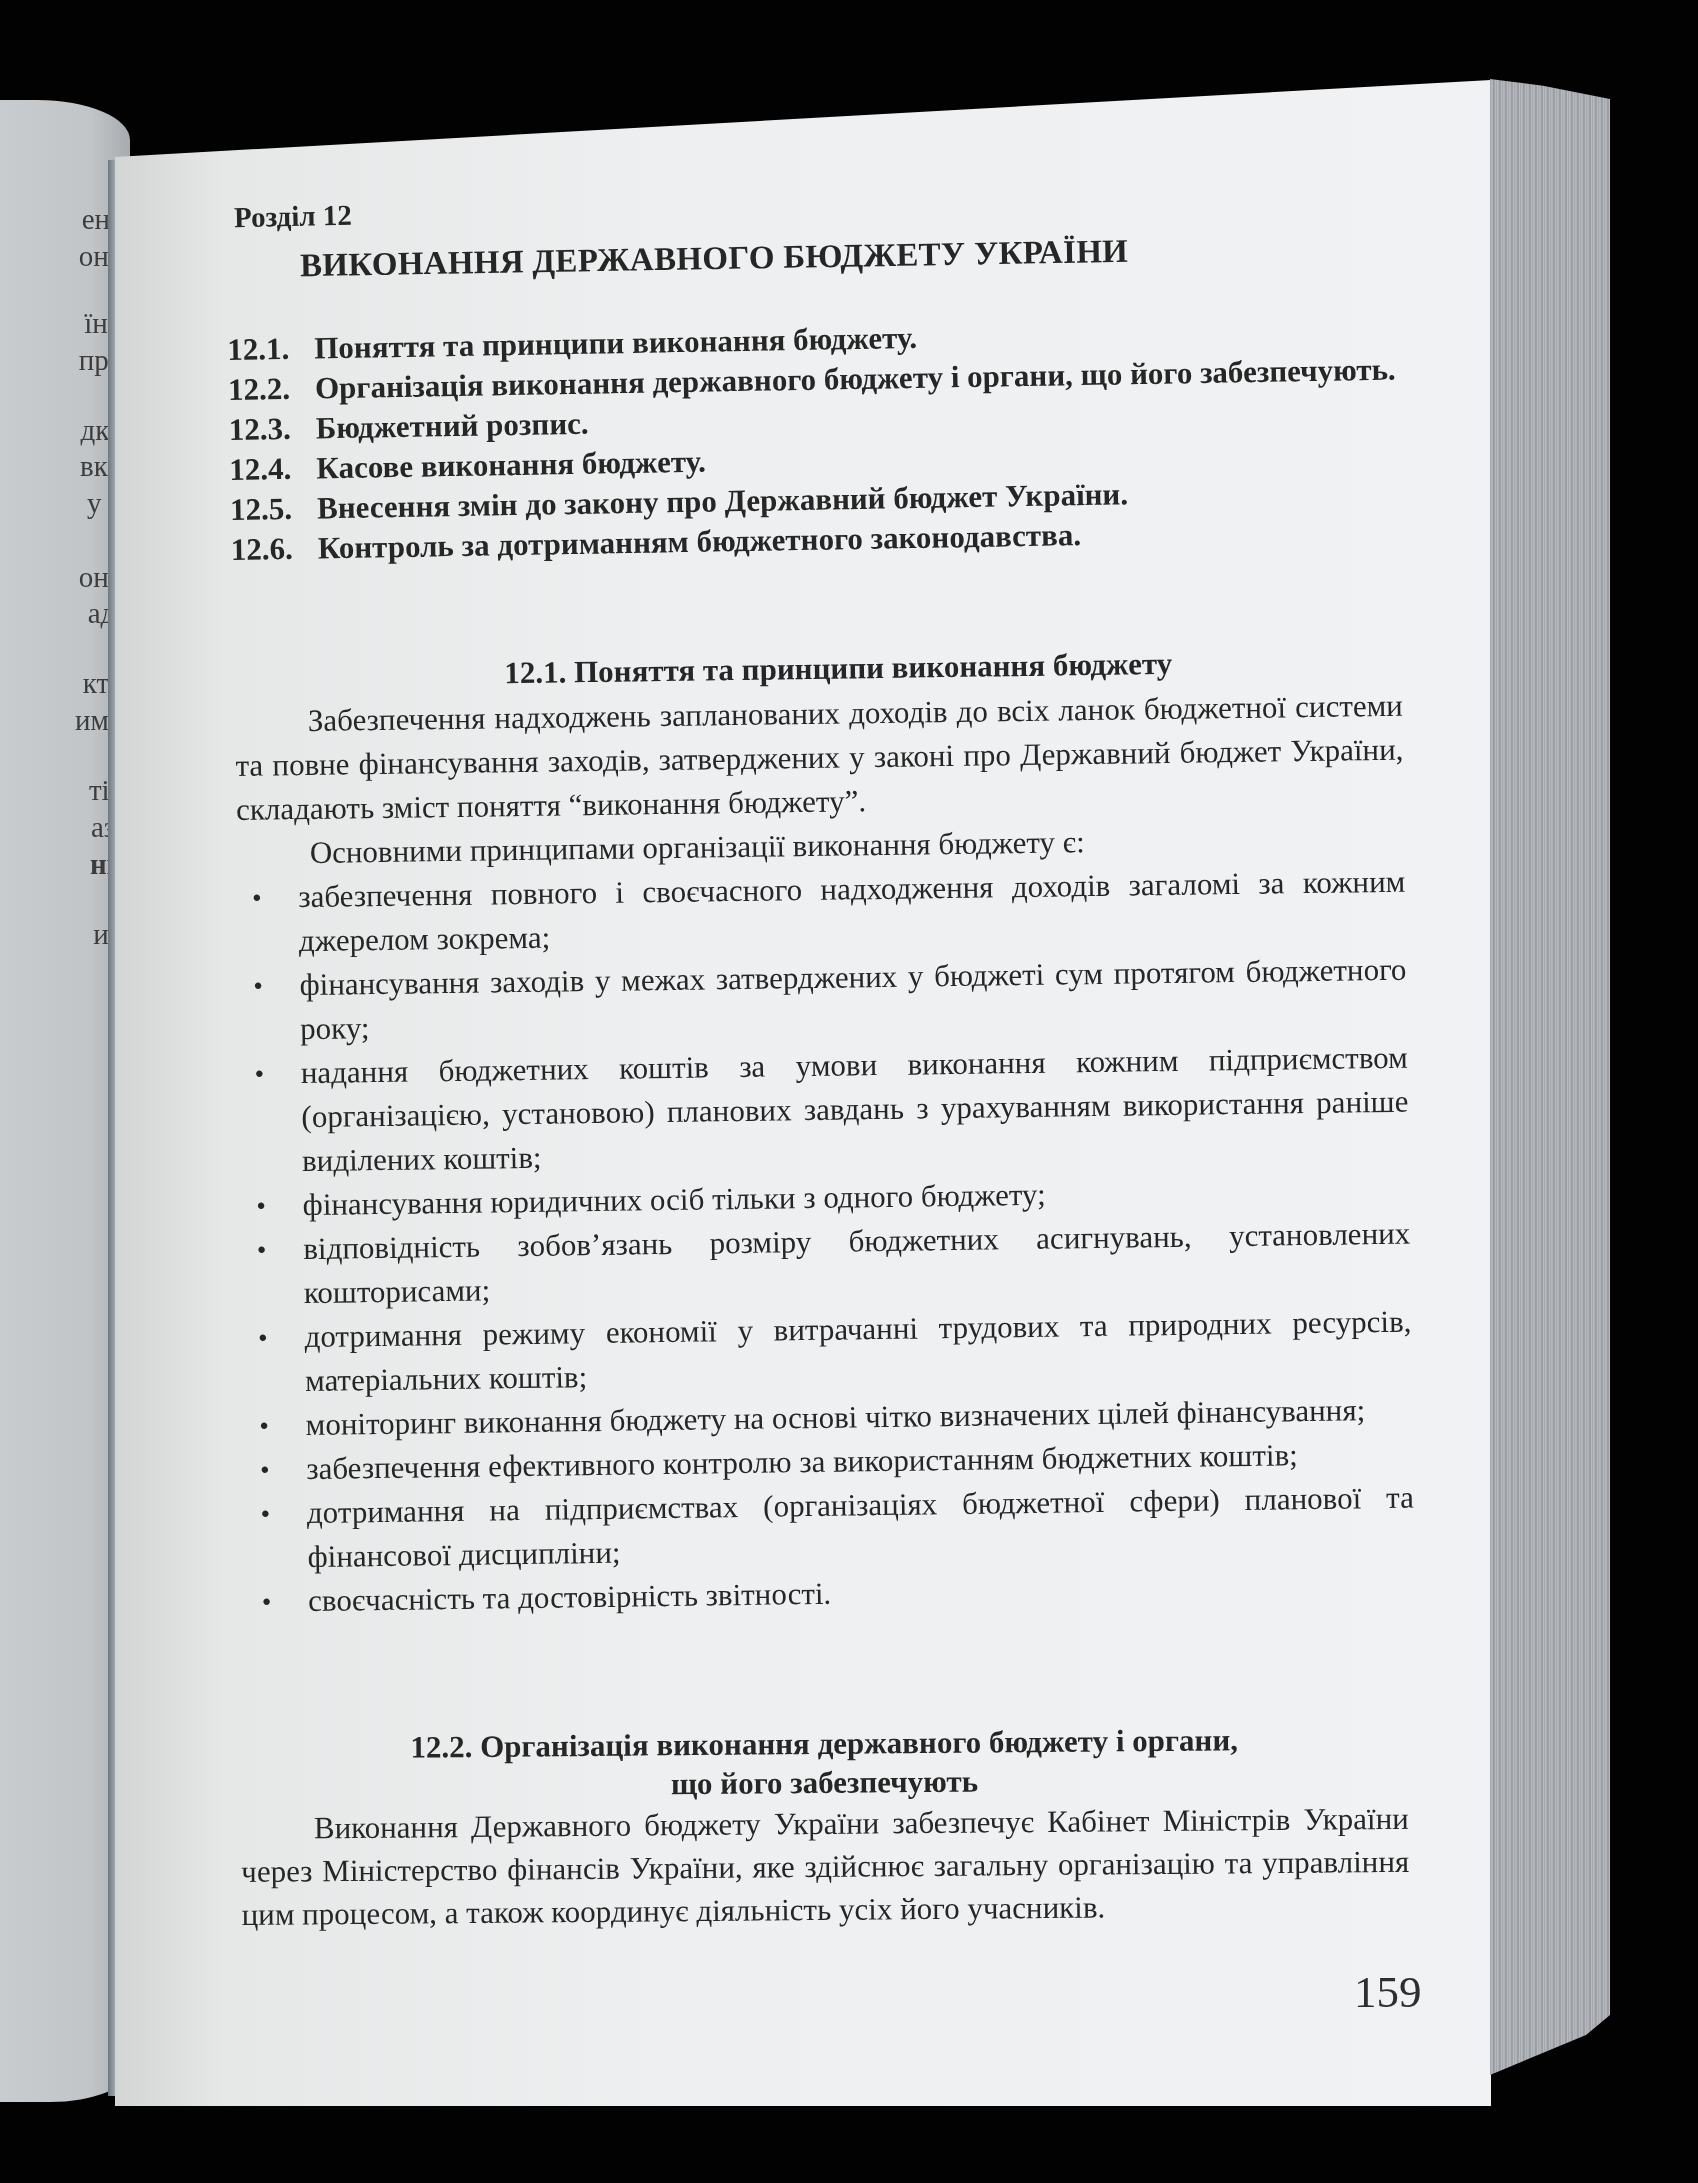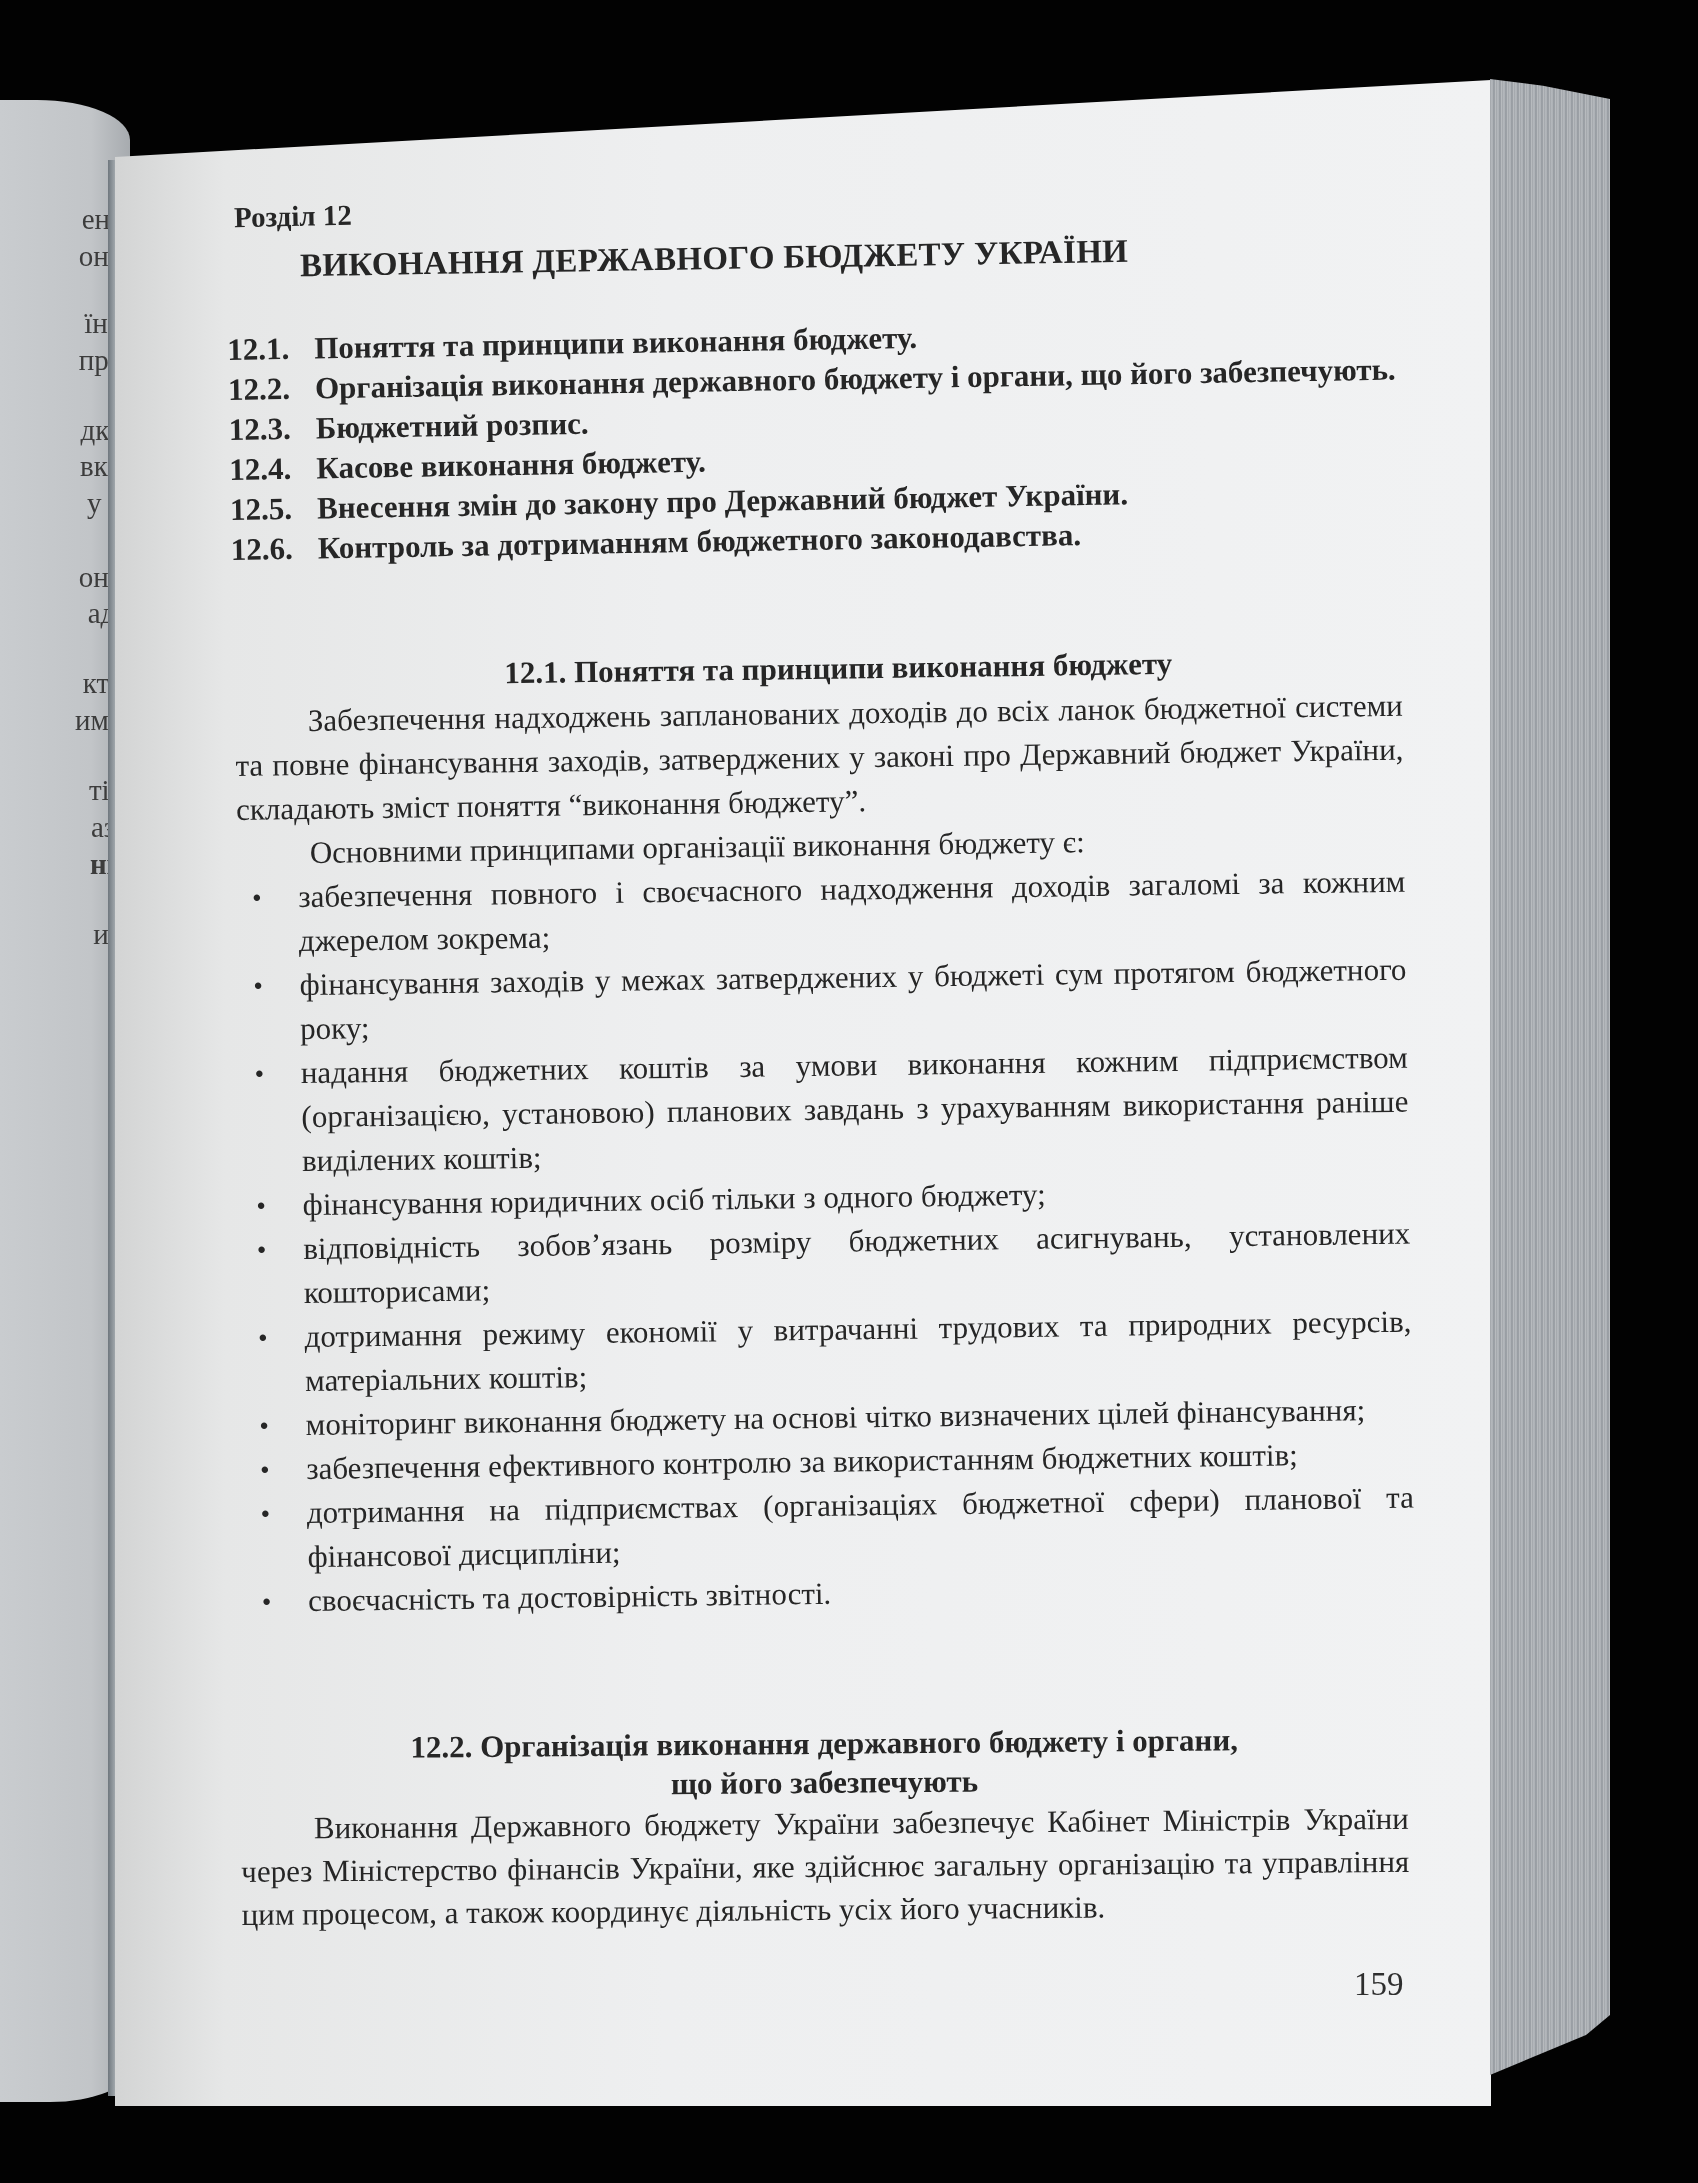--- a/index.html
+++ b/index.html
@@ -36,21 +36,21 @@
   .toc-item { font-size: 31px; font-weight: bold; line-height: 40px; display: flex; }
   .toc-item .num { width: 87px; flex: none; }
   .toc-item .txt { flex: 1; }
   .section { position: absolute; transform: rotate(-0.8deg); transform-origin: left top; }
   .sec-heading { font-size: 31px; font-weight: bold; text-align: center; line-height: 39px; }
   .para { font-size: 31px; line-height: 44px; text-align: justify; }
   .para.indent { text-indent: 73px; }
   ul.bullets { list-style: none; margin: 0; padding: 0; }
   ul.bullets li { position: relative; padding-left: 61px; font-size: 31px; line-height: 44px; text-align: justify; }
   ul.bullets li .bullet { position: absolute; left: 14.7px; top: 0; font-size: 27px; }
-  .page-number { position: absolute; left: 1354px; top: 1966px; font-size: 33px; color: #2e2e2e; }
+  .page-number { position: absolute; left: 1354px; top: 1966px; font-size: 45px; color: #2e2e2e; }
 </style>
 </head>
 <body>
 
 <div class="left-page">
   <div id="left-frags">
       <div class="frag" style="top: 103px;">ень</div>
       <div class="frag" style="top: 140px;">ону</div>
       <div class="frag" style="top: 207px;">їни</div>
       <div class="frag" style="top: 244px;">про</div>

